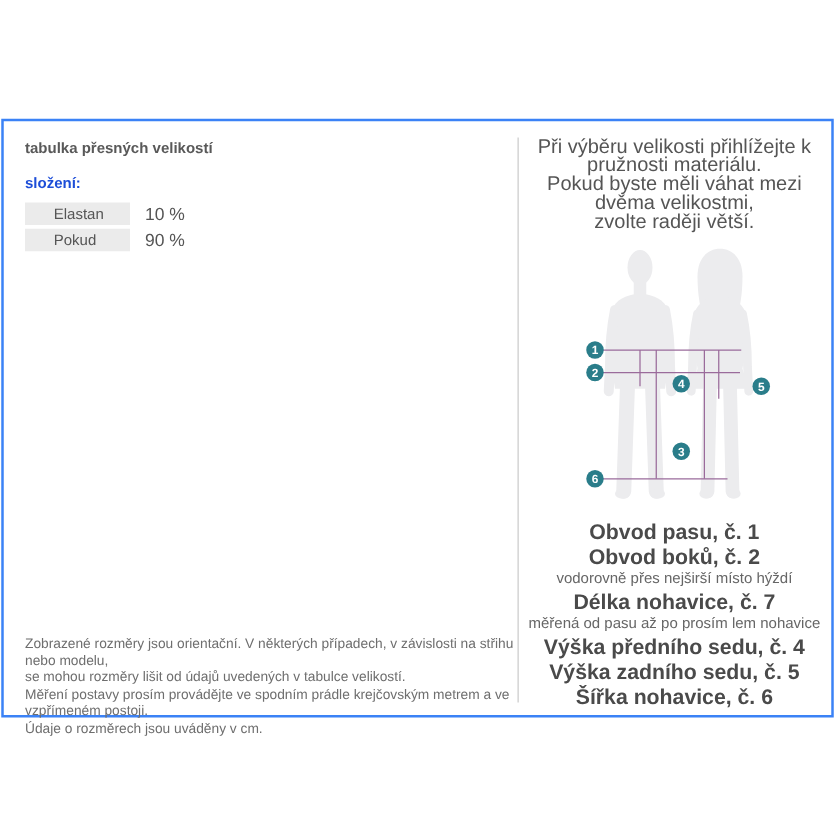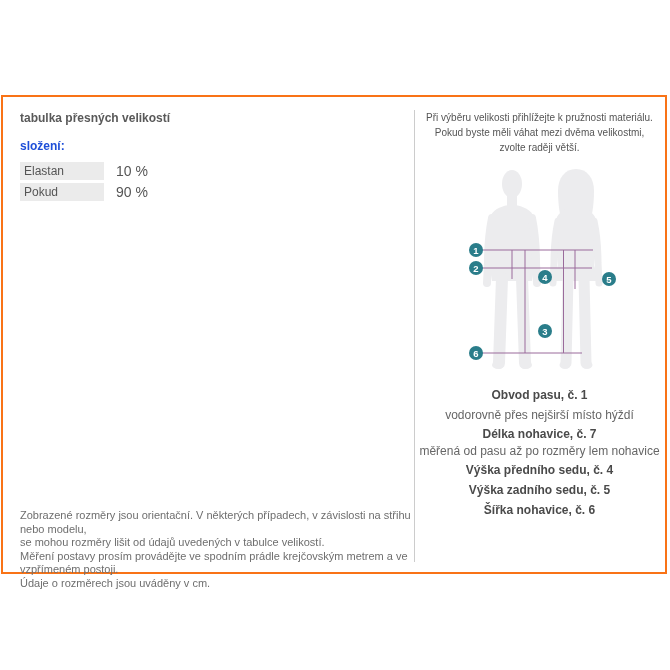--- a/index.html
+++ b/index.html
@@ -2,43 +2,43 @@
 <html><head>
 <meta charset="utf-8">
 <style>
   html,body{margin:0;padding:0;}
   body{
     width:670px;height:670px;position:relative;background:#ffffff;
     font-family:"Liberation Sans", sans-serif;color:#555;overflow:hidden;
   }
   .main-box{
     position:absolute;left:1px;top:95px;width:666px;height:479px;
-    box-sizing:border-box;border:2px solid #f97316;background:#fff;display:flex;
+    box-sizing:border-box;border:2px solid #3b82f6;background:#fff;display:flex;
   }
   .left-col{width:411px;position:relative;box-sizing:border-box;padding:14px 0 0 17px;}
   .divider{position:absolute;left:411px;top:13px;bottom:10px;width:1px;background:#cccccc;}
   .right-col{flex:1;position:relative;text-align:center;box-sizing:border-box;padding-top:13px;}
 
   .eyebrow{font-size:12px;font-weight:bold;color:#595959;line-height:14px;}
   .page-title{margin-top:8px;font-size:17px;font-weight:bold;color:#16737f;line-height:20px;}
   .comp-label{margin-top:14px;font-size:12px;font-weight:bold;color:#1d4ed8;line-height:14px;}
   .comp-table{margin-top:9px;}
   .comp-row{display:flex;align-items:center;margin-bottom:3px;height:18px;}
-  .comp-material{width:84px;height:18px;line-height:18px;background:#ebebeb;padding-left:4px;box-sizing:border-box;font-size:12px;color:#555;}
+  .comp-material{width:84px;height:18px;line-height:18px;background:#ebebeb;padding-left:23px;box-sizing:border-box;font-size:12px;color:#555;}
   .comp-percent{padding-left:12px;font-size:14px;color:#555;}
   .disclaimer{
     position:absolute;left:17px;top:412px;width:392px;
     font-size:11px;line-height:13.5px;color:#6e6e6e;white-space:pre-line;
   }
 
-  .intro{font-size:10px;line-height:15px;color:#555;white-space:pre-line;}
+  .intro{font-size:16px;line-height:15px;color:#555;white-space:pre-line;}
   .diagram{display:block;margin:8px auto 0 auto;}
   .measurements{margin-top:12px;}
   .m-item{margin-bottom:3px;}
-  .m-name{font-size:12px;font-weight:bold;color:#4a4a4a;line-height:17px;}
+  .m-name{font-size:17px;font-weight:bold;color:#4a4a4a;line-height:17px;}
   .m-desc{font-size:12px;color:#666;line-height:16px;}
   .m-desc:empty{display:none;}
 </style>
 </head>
 <body>
 
 <div class="main-box">
 
   <div class="left-col">
     <div class="eyebrow">tabulka přesných velikostí</div>
@@ -117,25 +117,26 @@
         <circle cx="21" cy="190" r="7" fill="#2a7d8a"></circle>
         <text x="21" y="193.5" fill="#ffffff">6</text>
       </g>
     </svg>
 
     <div class="measurements">
       <div class="m-item">
         <div class="m-name">Obvod pasu, č. 1</div>
       </div>
       <div class="m-item">
+        <div class="m-name">Obvod boků, č. 2</div>
         <div class="m-desc">vodorovně přes nejširší místo hýždí</div>
       </div>
       <div class="m-item">
         <div class="m-name">Délka nohavice, č. 7</div>
-        <div class="m-desc">měřená od pasu až po rozměry lem nohavice</div>
+        <div class="m-desc">měřená od pasu až po prosím lem nohavice</div>
       </div>
       <div class="m-item">
         <div class="m-name">Výška předního sedu, č. 4</div>
 
       </div>
       <div class="m-item">
         <div class="m-name">Výška zadního sedu, č. 5</div>
 
       </div>
       <div class="m-item">

